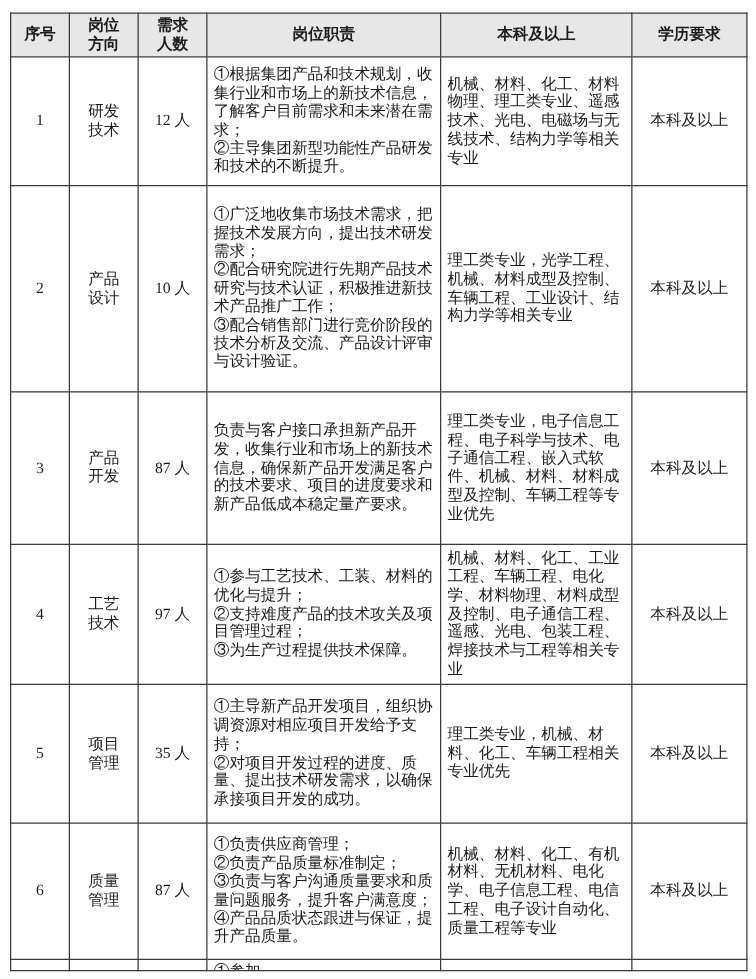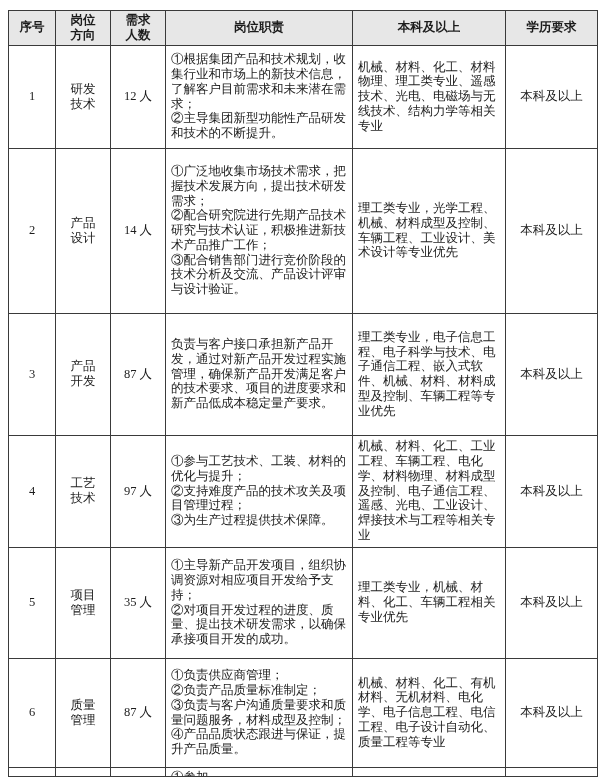--- a/index.html
+++ b/index.html
@@ -91,47 +91,47 @@
       <td class="c-text">①根据集团产品和技术规划，收集行业和市场上的新技术信息，了解客户目前需求和未来潜在需求；
 ②主导集团新型功能性产品研发和技术的不断提升。</td>
       <td class="c-text">机械、材料、化工、材料物理、理工类专业、遥感技术、光电、电磁场与无线技术、结构力学等相关专业</td>
       <td class="c-center">本科及以上</td>
     </tr>
 
     <tr class="r2">
       <td class="c-center">2</td>
       <td class="c-center">产品
 设计</td>
-      <td class="c-center">14 人</td>
+      <td class="c-center">10 人</td>
       <td class="c-text">①广泛地收集市场技术需求，把握技术发展方向，提出技术研发需求；
 ②配合研究院进行先期产品技术研究与技术认证，积极推进新技术产品推广工作；
 ③配合销售部门进行竞价阶段的技术分析及交流、产品设计评审与设计验证。</td>
-      <td class="c-text">理工类专业，光学工程、机械、材料成型及控制、车辆工程、工业设计、美术设计等专业优先</td>
+      <td class="c-text">理工类专业，光学工程、机械、材料成型及控制、车辆工程、工业设计、结构力学等相关专业</td>
       <td class="c-center">本科及以上</td>
     </tr>
 
     <tr class="r3">
       <td class="c-center">3</td>
       <td class="c-center">产品
 开发</td>
       <td class="c-center">87 人</td>
-      <td class="c-text">负责与客户接口承担新产品开发，通过对新产品开发过程实施管理，确保新产品开发满足客户的技术要求、项目的进度要求和新产品低成本稳定量产要求。</td>
+      <td class="c-text">负责与客户接口承担新产品开发，收集行业和市场上的新技术信息，确保新产品开发满足客户的技术要求、项目的进度要求和新产品低成本稳定量产要求。</td>
       <td class="c-text">理工类专业，电子信息工程、电子科学与技术、电子通信工程、嵌入式软件、机械、材料、材料成型及控制、车辆工程等专业优先</td>
       <td class="c-center">本科及以上</td>
     </tr>
 
     <tr class="r4">
       <td class="c-center">4</td>
       <td class="c-center">工艺
 技术</td>
       <td class="c-center">97 人</td>
       <td class="c-text">①参与工艺技术、工装、材料的优化与提升；
 ②支持难度产品的技术攻关及项目管理过程；
 ③为生产过程提供技术保障。</td>
-      <td class="c-text">机械、材料、化工、工业工程、车辆工程、电化学、材料物理、材料成型及控制、电子通信工程、遥感、光电、工业设计、焊接技术与工程等相关专业</td>
+      <td class="c-text">机械、材料、化工、工业工程、车辆工程、电化学、材料物理、材料成型及控制、电子通信工程、遥感、光电、包装工程、焊接技术与工程等相关专业</td>
       <td class="c-center">本科及以上</td>
     </tr>
 
     <tr class="r5">
       <td class="c-center">5</td>
       <td class="c-center">项目
 管理</td>
       <td class="c-center">35 人</td>
       <td class="c-text">①主导新产品开发项目，组织协调资源对相应项目开发给予支持；
 ②对项目开发过程的进度、质量、提出技术研发需求，以确保承接项目开发的成功。</td>
@@ -139,21 +139,21 @@
       <td class="c-center">本科及以上</td>
     </tr>
 
     <tr class="r6">
       <td class="c-center">6</td>
       <td class="c-center">质量
 管理</td>
       <td class="c-center">87 人</td>
       <td class="c-text">①负责供应商管理；
 ②负责产品质量标准制定；
-③负责与客户沟通质量要求和质量问题服务，材料成型及控制；
+③负责与客户沟通质量要求和质量问题服务，提升客户满意度；
 ④产品品质状态跟进与保证，提升产品质量。</td>
       <td class="c-text">机械、材料、化工、有机材料、无机材料、电化学、电子信息工程、电信工程、电子设计自动化、质量工程等专业</td>
       <td class="c-center">本科及以上</td>
     </tr>
 
     <tr class="partial">
       <td>
           <div class="clip"></div>
         </td>
       <td>

